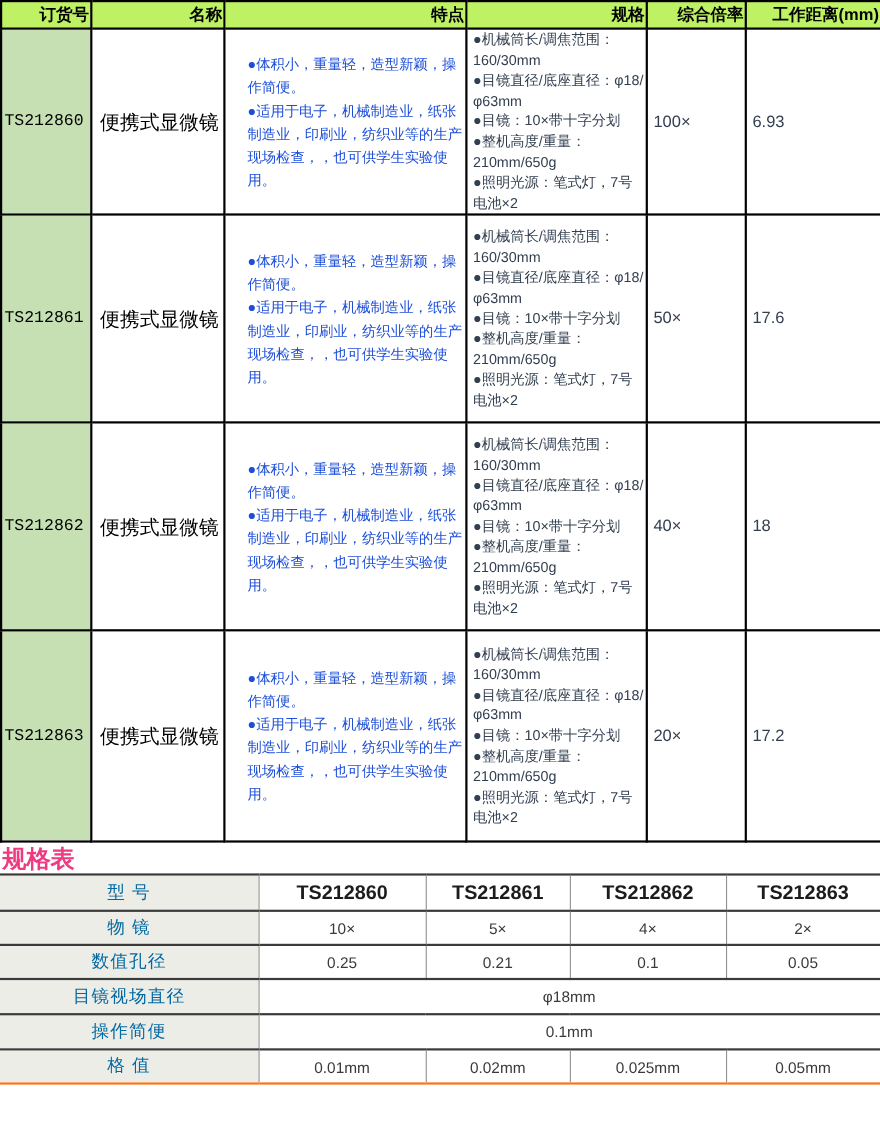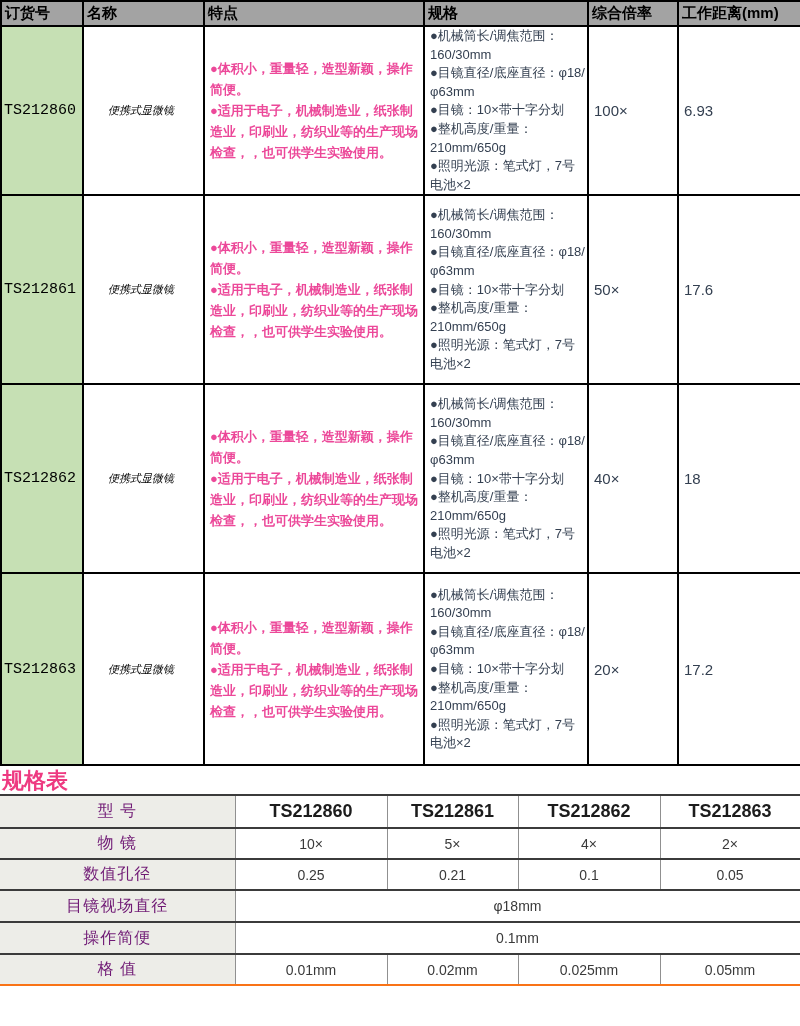--- a/index.html
+++ b/index.html
@@ -13,35 +13,35 @@
   table.main {
     border-collapse: collapse; table-layout: fixed;
     width: 800px;
   }
   table.main th, table.main td {
     border: 2px solid #000000;
     vertical-align: middle;
     overflow: hidden;
   }
   table.main th {
-    background: #a3a3a3;
+    background: #bef264;
     font-size: 15px; font-weight: bold;
-    text-align: left; padding: 1px 1px 1px 3px;
+    text-align: right; padding: 1px 1px 1px 3px;
     white-space: nowrap;
   }
   td.order-cell {
     background: #C6E0B4;
     font-family: "Liberation Mono", "DejaVu Sans Mono", monospace;
     font-size: 15px; padding-left: 2px;
     white-space: nowrap;
   }
-  td.name-cell { font-size: 11px; padding-left: 24px; font-style: italic; }
+  td.name-cell { font-size: 18px; padding-left: 7px; }
   td.features-cell {
     font-size: 13px; line-height: 21px;
-    padding: 0 3px 0 5px; color: #ec4899; font-weight: bold;
+    padding: 0 3px 0 20px; color: #1d4ed8;
   }
   td.features-cell .para { text-align: left; }
   td.specs-cell {
     font-size: 13px; line-height: 18.6px;
     padding: 0 2px 0 5px; color: #333F50;
   }
   td.mag-cell, td.wd-cell {
     font-size: 15px; color: #333F50; padding-left: 5px;
     vertical-align: middle;
   }
@@ -59,21 +59,21 @@
   table.spec td {
     border-top: 2px solid #3B3B3B;
     border-left: 1px solid #909090;
     text-align: center; vertical-align: middle;
     background: #ffffff;
     overflow: hidden;
   }
   table.spec tr td:first-child { border-left: none; background: #EDEDE8; }
   table.spec td:last-child { border-right: 1px solid #909090; }
   table.spec tr:last-child td { border-bottom: 2px solid #f97316; }
-  td.spec-label { font-size: 16px; color: #701a75; letter-spacing: 1px; }
+  td.spec-label { font-size: 16px; color: #0369a1; letter-spacing: 1px; }
   td.model-cell { font-size: 18px; font-weight: bold; color: #1c1c1c; }
   td.value-cell { font-size: 14px; color: #3a3a3a; }
 </style>
 </head>
 <body>
 
 <table class="main">
   <colgroup>
     <col style="width:82px">
       <col style="width:121px">

